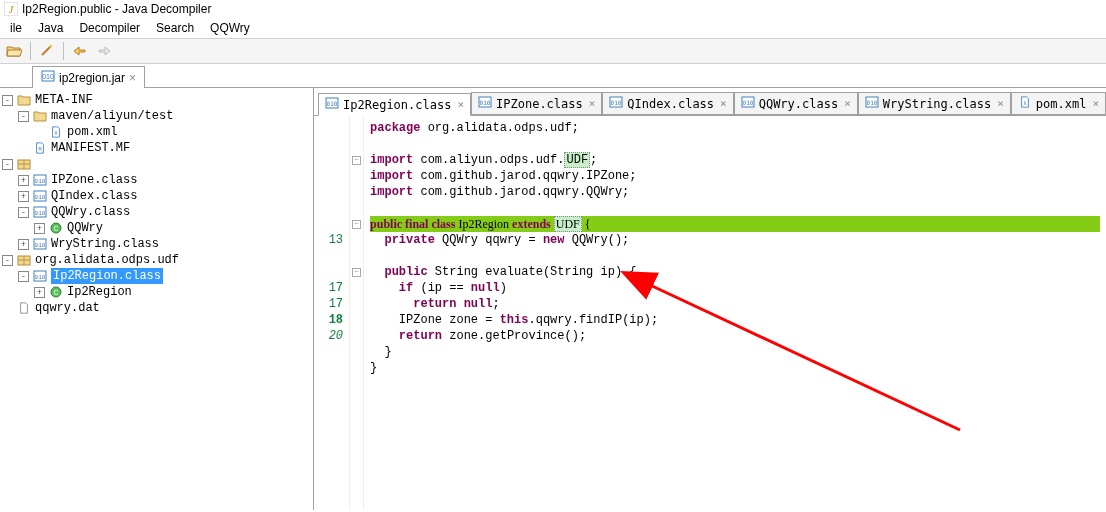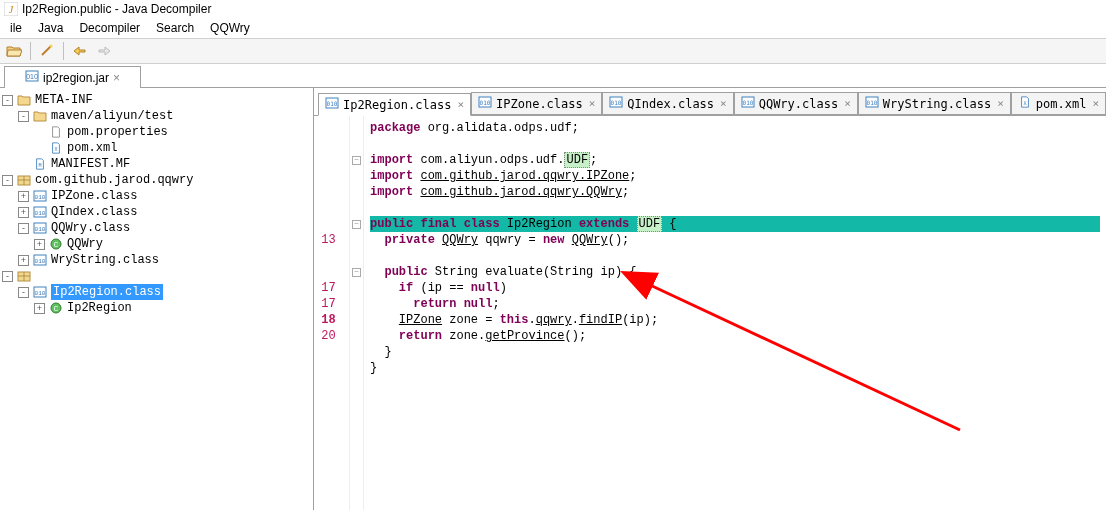--- a/index.html
+++ b/index.html
@@ -6,44 +6,44 @@
 body { font-family: "Tahoma", sans-serif; font-size: 11px; background: #fff; width: 1106px; height: 512px; overflow: hidden; position: relative; }
 .title-bar { height: 18px; display: flex; align-items: center; padding-left: 4px; gap: 4px; }
 .title-bar .icon-j { width: 14px; height: 14px; display: inline-flex; align-items: center; justify-content: center; }
 .title-text { font-size: 12px; }
 .menu-bar { height: 20px; display: flex; align-items: flex-start; padding-left: 2px; gap: 0; border-top: 1px solid transparent; }
 .menu-bar span { padding: 2px 8px; font-size: 12px; cursor: default; }
 .toolbar { height: 26px; border-top: 1px solid #d0d0d0; border-bottom: 1px solid #d0d0d0; display: flex; align-items: center; padding-left: 4px; gap: 4px; background: #f5f5f5; }
 .tb-btn { width: 20px; height: 20px; display: inline-flex; align-items: center; justify-content: center; }
 .tb-sep { width: 1px; height: 18px; background: #c0c0c0; margin: 0 2px; }
 .outer-tab { height: 24px; display: flex; align-items: flex-end; padding-left: 4px; border-bottom: 1px solid #a0a0a0; background: #fff; }
-.outer-tab-item { border: 1px solid #a0a0a0; border-bottom: none; padding: 3px 20px; background: #fff; display: flex; align-items: center; gap: 4px; font-size: 12px; position: relative; top: 1px; }
+.outer-tab-item { border: 1px solid #a0a0a0; border-bottom: none; padding: 3px 8px; background: #fff; display: flex; align-items: center; gap: 4px; font-size: 12px; position: relative; top: 1px; margin-left: 28px; }
 .main { display: flex; height: 422px; }
 .sidebar { width: 388px; border-right: 1px solid #a0a0a0; overflow: hidden; padding: 4px 2px; }
 .tree { font-family: "SimSun", "courier new", monospace; font-size: 12px; line-height: 16px; }
 .tree-row { display: flex; align-items: center; height: 16px; white-space: nowrap; }
 .tree-indent { display: inline-block; }
 .exp { width: 11px; height: 11px; border: 1px solid #888; display: inline-flex; align-items: center; justify-content: center; font-size: 9px; line-height: 1; margin-right: 3px; background: #fff; color: #555; font-family: sans-serif; }
 .exp-none { width: 11px; height: 11px; display: inline-block; margin-right: 3px; }
 .node-icon { width: 16px; height: 14px; display: inline-flex; align-items: center; justify-content: center; margin-right: 3px; }
 .selected { background: #3399ff; color: #fff; padding: 0 2px; }
 .content { flex: 1; display: flex; flex-direction: column; }
 .editor-tabs { height: 24px; border-bottom: 1px solid #a0a0a0; display: flex; align-items: flex-end; padding-left: 4px; gap: 0; margin-top: 4px; }
 .editor-tab { border: 1px solid #a0a0a0; padding: 3px 6px; display: flex; align-items: center; gap: 4px; font-family: "SimSun", monospace; font-size: 12px; background: #f4f4f4; position: relative; }
 .editor-tab.active { background: #fff; border-bottom: 1px solid #fff; top: 1px; }
 .editor-tab .close-x { color: #888; font-size: 11px; margin-left: 2px; }
 .editor-body { flex: 1; display: flex; font-family: "Consolas", "Courier New", monospace; font-size: 12px; background: #fff; overflow: hidden; position: relative; }
-.gutter { width: 36px; text-align: center; padding-right: 6px; color: #be185d; background: #fff; border-right: 1px solid #eee; line-height: 16px; padding-top: 4px; position: relative; }
+.gutter { width: 36px; text-align: right; padding-right: 6px; color: #15803d; background: #fff; border-right: 1px solid #eee; line-height: 16px; padding-top: 4px; position: relative; }
 .fold-col { width: 14px; border-right: 1px solid #eee; line-height: 16px; padding-top: 4px; text-align: center; color: #999; font-size: 10px; }
 .fold-col .fm { width: 9px; height: 9px; border: 1px solid #aaa; display: inline-flex; align-items: center; justify-content: center; line-height: 1; font-size: 8px; margin-top: 3px; }
 .code { flex: 1; padding: 4px 6px; line-height: 16px; white-space: pre; }
 .kw { color: #7f0055; font-weight: bold; }
-.hl-line { background: #14b8a6; }
+.hl-line { background: #84cc16; font-family: Liberation Serif, serif; }
 .hl-udf { background: #c8f0c8; border: 1px dotted #888; padding: 0 1px; }
-.underline { text-decoration: underline; }
+.underline { }
 .arrow-svg { position: absolute; left: 430px; top: 255px; pointer-events: none; z-index: 10; }
 .j-svg { width: 14px; height: 14px; }
 .folder-svg, .file-svg { width: 14px; height: 12px; }
 </style>
 </head>
 <body>
 
 <div class="title-bar">
   <span class="icon-j">
     <svg class="j-svg" viewBox="0 0 14 14">
@@ -124,30 +124,20 @@
               <path d="M1 2 h4 l1 1 h7 v8 h-12 z" fill="#f5d890" stroke="#b89040"></path>
             </svg>
           </span>
           <span>maven/aliyun/test</span>
         </div>
         <div class="tree-row">
           <span class="tree-indent" style="width: 32px;"></span>
           <span class="exp-none"></span>
           <span class="node-icon">
             <svg class="file-svg" viewBox="0 0 12 14">
-              <path d="M2 1 h6 l2 2 v10 h-8 z" fill="#fff" stroke="#888"></path>
-            </svg>
-          </span>
-          <span>pom.properties</span>
-        </div>
-        <div class="tree-row">
-          <span class="tree-indent" style="width: 32px;"></span>
-          <span class="exp-none"></span>
-          <span class="node-icon">
-            <svg class="file-svg" viewBox="0 0 12 14">
               <path d="M2 1 h6 l2 2 v10 h-8 z" fill="#fff" stroke="#4080c0"></path>
               <text x="6" y="10" text-anchor="middle" font-size="6" fill="#4080c0">X</text>
             </svg>
           </span>
           <span>pom.xml</span>
         </div>
         <div class="tree-row">
           <span class="tree-indent" style="width: 16px;"></span>
           <span class="exp-none"></span>
           <span class="node-icon">
@@ -161,21 +151,20 @@
         <div class="tree-row">
           <span class="tree-indent" style="width: 0px;"></span>
           <span class="exp">-</span>
           <span class="node-icon">
             <svg class="file-svg" viewBox="0 0 14 12">
               <rect x="1" y="2" width="12" height="9" fill="#f0d890" stroke="#b89040"></rect>
               <line x1="1" y1="6" x2="13" y2="6" stroke="#b89040"></line>
               <line x1="7" y1="2" x2="7" y2="11" stroke="#b89040"></line>
             </svg>
           </span>
-          <span>com.github.jarod.qqwry</span>
         </div>
         <div class="tree-row">
           <span class="tree-indent" style="width: 16px;"></span>
           <span class="exp">+</span>
           <span class="node-icon">
             <svg class="file-svg" viewBox="0 0 14 12">
               <rect x="1" y="1" width="12" height="10" fill="#fff" stroke="#4080c0"></rect>
               <text x="7" y="9" text-anchor="middle" font-size="6" fill="#4080c0">010</text>
             </svg>
           </span>
@@ -228,20 +217,21 @@
         <div class="tree-row">
           <span class="tree-indent" style="width: 0px;"></span>
           <span class="exp">-</span>
           <span class="node-icon">
             <svg class="file-svg" viewBox="0 0 14 12">
               <rect x="1" y="2" width="12" height="9" fill="#f0d890" stroke="#b89040"></rect>
               <line x1="1" y1="6" x2="13" y2="6" stroke="#b89040"></line>
               <line x1="7" y1="2" x2="7" y2="11" stroke="#b89040"></line>
             </svg>
           </span>
+          <span>org.alidata.odps.udf</span>
         </div>
         <div class="tree-row">
           <span class="tree-indent" style="width: 16px;"></span>
           <span class="exp">-</span>
           <span class="node-icon">
             <svg class="file-svg" viewBox="0 0 14 12">
               <rect x="1" y="1" width="12" height="10" fill="#fff" stroke="#4080c0"></rect>
               <text x="7" y="9" text-anchor="middle" font-size="6" fill="#4080c0">010</text>
             </svg>
           </span>
@@ -251,20 +241,30 @@
           <span class="tree-indent" style="width: 32px;"></span>
           <span class="exp">+</span>
           <span class="node-icon">
             <svg width="12" height="12" viewBox="0 0 12 12">
               <circle cx="6" cy="6" r="5" fill="#60c060" stroke="#308030"></circle>
               <text x="6" y="9" text-anchor="middle" font-size="8" fill="#fff">C</text>
             </svg>
           </span>
           <span>Ip2Region</span>
         </div>
+        <div class="tree-row">
+          <span class="tree-indent" style="width: 0px;"></span>
+          <span class="exp-none"></span>
+          <span class="node-icon">
+            <svg class="file-svg" viewBox="0 0 12 14">
+              <path d="M2 1 h6 l2 2 v10 h-8 z" fill="#fff" stroke="#888"></path>
+            </svg>
+          </span>
+          <span>qqwry.dat</span>
+        </div>
       </div>
   </div>
 
   <div class="content">
     <div class="editor-tabs" id="etabs">
         <div class="editor-tab active">
           <span><svg class="file-svg" viewBox="0 0 14 12">
               <rect x="1" y="1" width="12" height="10" fill="#fff" stroke="#4080c0"></rect>
               <text x="7" y="9" text-anchor="middle" font-size="6" fill="#4080c0">010</text>
             </svg></span>
@@ -320,21 +320,21 @@
           <div style="height: 16px;"></div>
           <div style="height: 16px;"></div>
           <div style="height: 16px;"></div>
           <div style="height: 16px;"></div>
           <div style="height: 16px;">13</div>
           <div style="height: 16px;"></div>
           <div style="height: 16px;"></div>
           <div style="height: 16px;">17</div>
           <div style="height: 16px;">17</div>
           <div style="height: 16px; font-weight: bold;">18</div>
-          <div style="height: 16px;">20</div>
+          <div style="height: 16px; font-style: italic;">20</div>
           <div style="height: 16px;"></div>
           <div style="height: 16px;"></div>
         </div>
       <div class="fold-col" id="fold">
           <div style="height: 16px;"></div>
           <div style="height: 16px;"></div>
           <div style="height: 16px;"><span class="fm">−</span></div>
           <div style="height: 16px;"></div>
           <div style="height: 16px;"></div>
           <div style="height: 16px;"></div>

